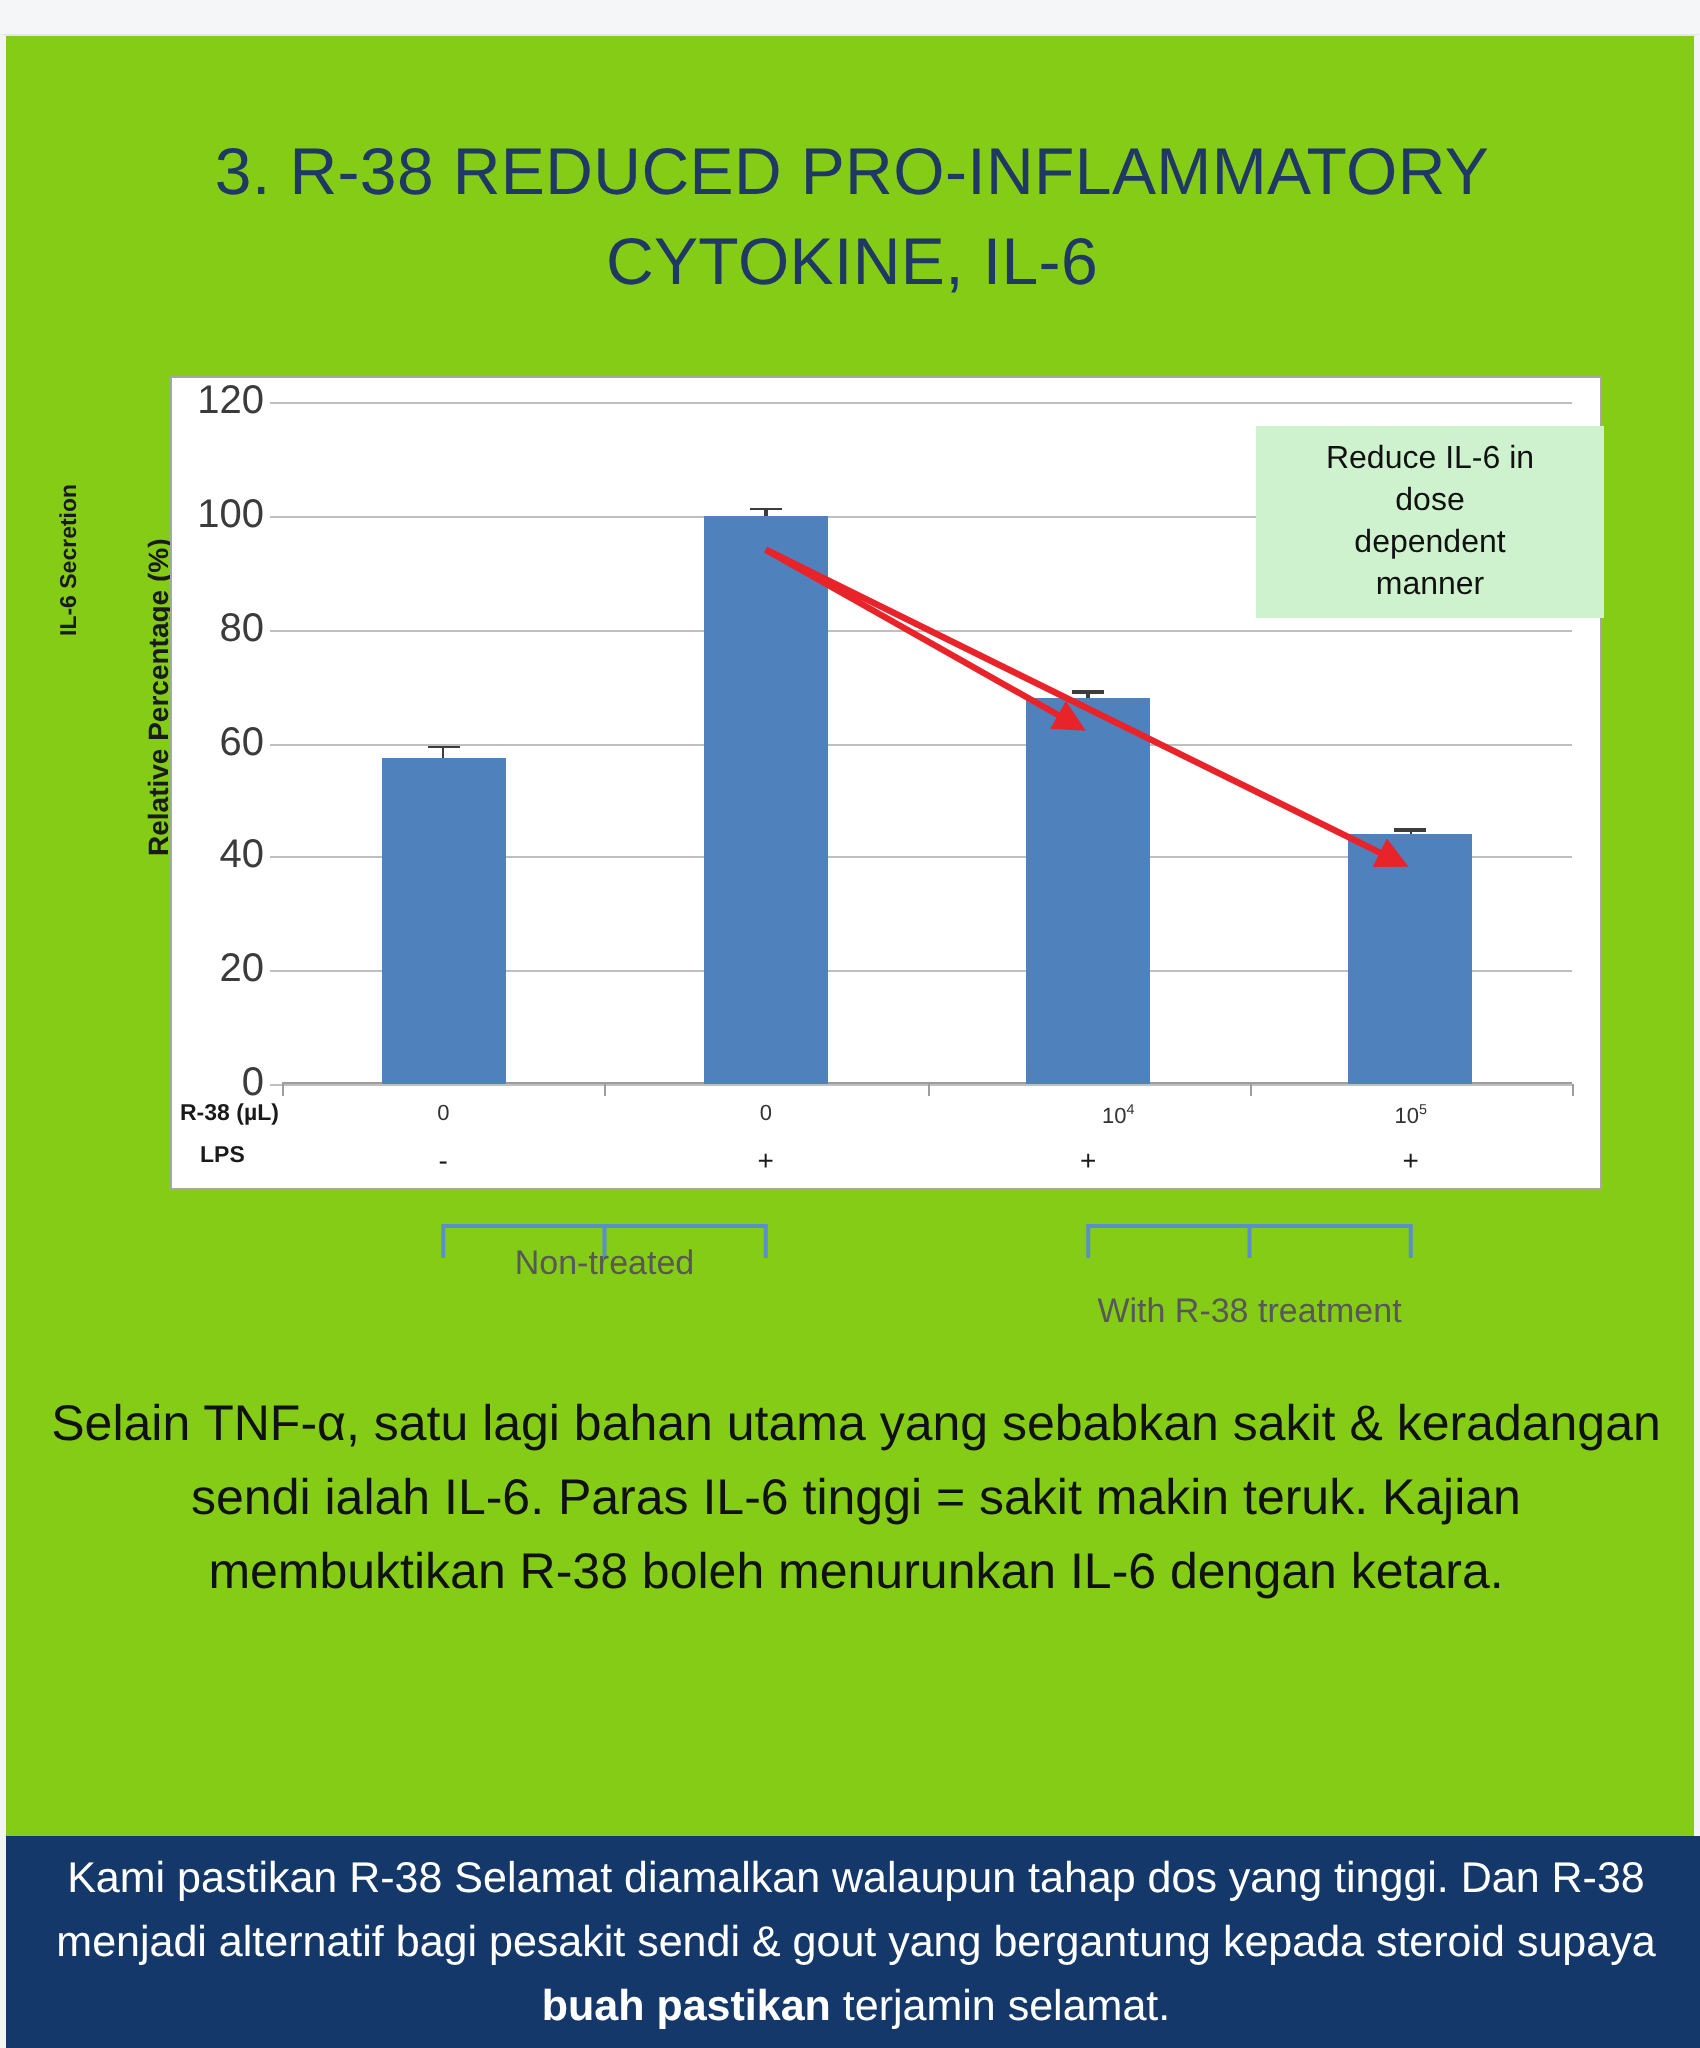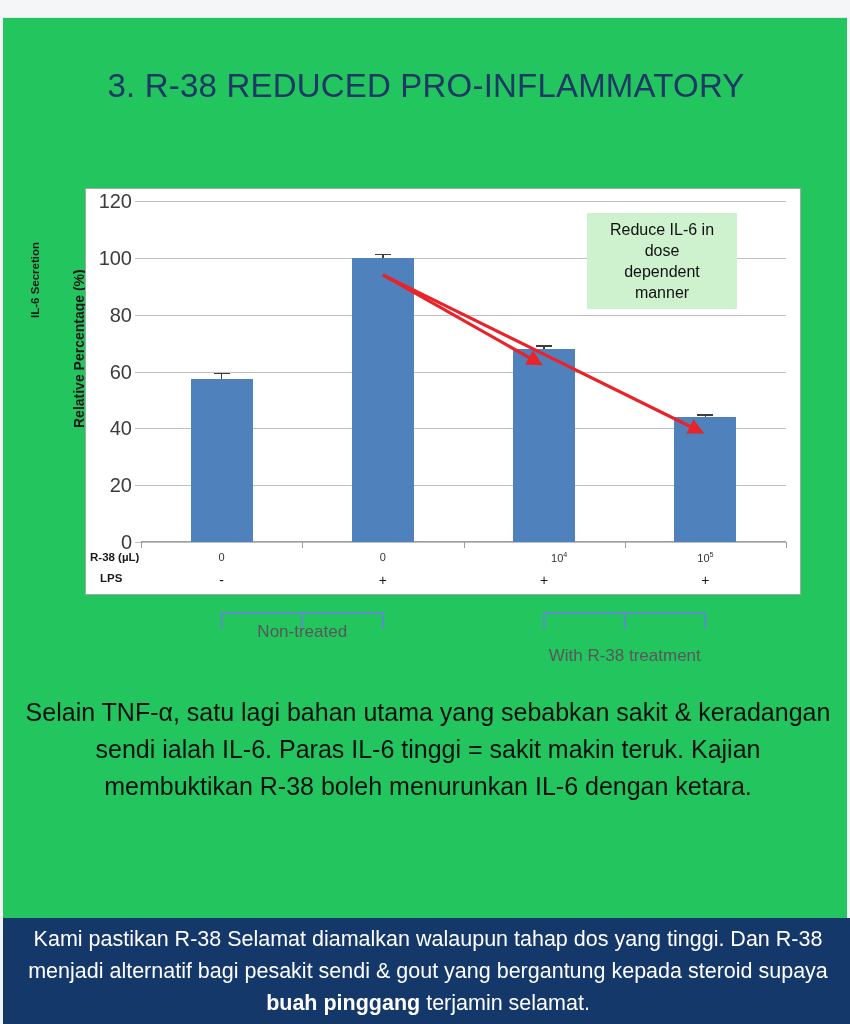--- a/index.html
+++ b/index.html
@@ -5,21 +5,21 @@
   html,body{margin:0;padding:0;}
   body{
     width:850px;height:1024px;
     background:#f4f6f8;
     font-family:"Liberation Sans", sans-serif;
     overflow:hidden;
   }
   .page{
     position:absolute;left:0;top:17px;
     width:850px;height:1007px;
-    background:#22c55e;
+    background:#84cc16;
     border-top:1px solid #e3e6ea;
     border-left:3px solid #f2f4f7;
     border-right:3px solid #f2f4f7;
     box-sizing:border-box;
   }
 
   
   .title{
     position:absolute;left:40px;top:45px;width:766px;
     text-align:center;
@@ -132,20 +132,21 @@
   }
   .footer-text b{font-weight:bold;}
 </style>
 </head>
 <body>
 
 <div class="page">
 
   <div class="title">
     <div>3. R-38 REDUCED PRO-INFLAMMATORY</div>
+    <div>CYTOKINE, IL-6</div>
   </div>
 
   <div class="y-axis-title-outer">IL-6 Secretion</div>
   <div class="y-axis-title-inner">Relative Percentage (%)</div>
 
   <div class="chart-frame">
 
     <div class="plot" id="plot">
       <div class="axis-line"></div>
     <div class="gridline" style="top: 341px;"></div>
@@ -184,21 +185,21 @@
         <div class="xtick" style="left: 0px;"></div>
         <div class="xtick" style="left: 161.25px;"></div>
         <div class="xtick" style="left: 322.5px;"></div>
         <div class="xtick" style="left: 483.75px;"></div>
         <div class="xtick" style="left: 645px;"></div>
       </div>
 
     <div class="xrowlabel" id="xrow0-label" style="left:4px;top:362px;">R-38 (µL)</div>
     <div class="xrowlabel" id="xrow1-label" style="left:14px;top:383px;">LPS</div>
 
-    <div class="callout" id="callout" style="left: 501px; top: 24px; width: 150px; height: 96px; background: rgb(205, 242, 205);">
+    <div class="callout" id="callout" style="left: 542px; top: 24px; width: 174px; height: 96px; background: rgb(205, 242, 205);">
         <div>Reduce IL-6 in</div>
         <div>dose</div>
         <div>dependent</div>
         <div>manner</div>
       </div>
   <div class="xcell" style="left: 135.625px; top: 362px;">0</div>
       <div class="xcell" style="left: 296.875px; top: 362px;">0</div>
       <div class="xcell" style="left: 458.125px; top: 362px; margin-left: 15px;">10<sup>4</sup></div>
       <div class="xcell" style="left: 619.375px; top: 362px;">10<sup>5</sup></div>
       <div class="xcell sign" style="left: 135.625px; top: 383px;">-</div>
@@ -219,17 +220,17 @@
       <path d="M541.125,611 L541.125,595 L702.375,595 L702.375,611 M621.75,595 L621.75,611" fill="none" stroke="#5B8FC9" stroke-width="2"></path>
     </svg>
 
   <div class="grouplabel" id="group0" style="left: 299.25px; top: 604px;">Non-treated</div>
   <div class="grouplabel" id="group1" style="left: 621.75px; top: 628px;">With R-38 treatment</div>
 
   <div class="body-text" id="para1">Selain TNF-α, satu lagi bahan utama yang sebabkan sakit &amp; keradangan sendi ialah IL-6. Paras IL-6 tinggi = sakit makin teruk. Kajian membuktikan R-38 boleh menurunkan IL-6 dengan ketara.</div>
 
   <div class="footer">
     <div class="footer-text">
-      <span>Kami pastikan R-38 Selamat diamalkan walaupun tahap dos yang tinggi. Dan R-38 menjadi alternatif bagi pesakit sendi &amp; gout yang bergantung kepada steroid supaya </span><b>buah pinggang</b><span> terjamin selamat.</span>
+      <span>Kami pastikan R-38 Selamat diamalkan walaupun tahap dos yang tinggi. Dan R-38 menjadi alternatif bagi pesakit sendi &amp; gout yang bergantung kepada steroid supaya </span><b>buah pastikan</b><span> terjamin selamat.</span>
     </div>
   </div>
 
 </div>
 
 </body></html>

